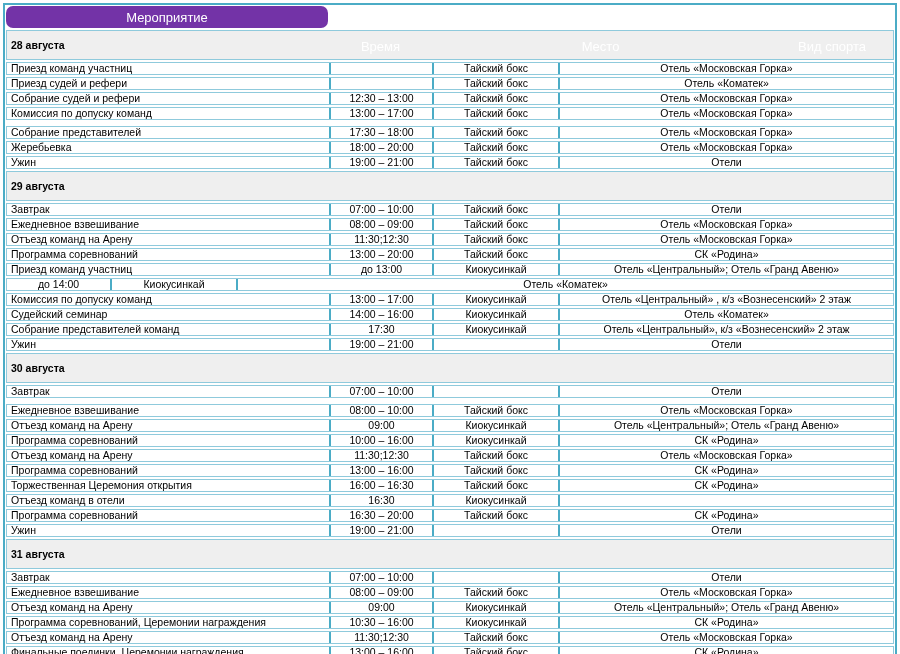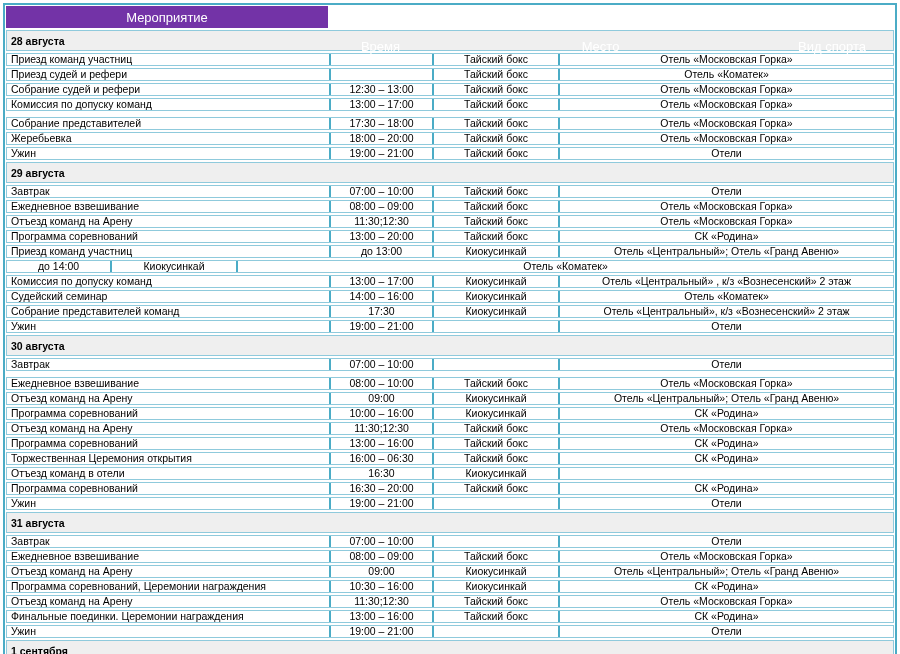--- a/index.html
+++ b/index.html
@@ -23,21 +23,21 @@
   .header-row{
     display:flex;height:22px;margin-bottom:2px;
   }
   .hcell{
     background:var(--header-bg);color:var(--header-text);
     display:flex;align-items:center;justify-content:center;
     font-size:13px;box-sizing:border-box;
   }
   .hcell + .hcell{border-left:2px solid var(--grid-strong);margin-top:40px;}
   .date-row{
-    height:21px;background:var(--date-bg);
+    height:30px;background:var(--date-bg);
     border:1px solid var(--grid-light);box-sizing:border-box;
     display:flex;align-items:center;
     font-weight:bold;font-size:10.5px;padding-left:4px;
     margin-bottom:2px;
   }
   .data-row{
     display:flex;height:13px;box-sizing:border-box;
     border:1px solid var(--grid-light);
     margin-bottom:2px;background:var(--bg);
   }
@@ -45,21 +45,21 @@
   .cell{
     display:flex;align-items:center;justify-content:center;
     font-size:10.5px;line-height:11px;box-sizing:border-box;
     white-space:nowrap;overflow:hidden;
   }
   .cell + .cell{border-left:2px solid var(--grid-strong);}
   .cell-event{width:322px;justify-content:flex-start;padding-left:4px;}
   .cell-time{width:103px;}
   .cell-sport{width:126px;}
   .cell-place{flex:1;}
-  .hcell.cell-event{justify-content:center;padding-left:0;}
+  .hcell.cell-event{justify-content:center;padding-left:0;border-radius:7px;}
 </style>
 </head>
 <body>
 
 <div class="table-wrap">
   <div class="header-row">
     <div class="hcell cell-event">Мероприятие</div>
     <div class="hcell cell-time">Время</div>
     <div class="hcell cell-place">Место</div>
     <div class="hcell cell-sport">Вид спорта</div>
@@ -200,21 +200,21 @@
         <div class="cell cell-place">Отель «Московская Горка»</div>
       </div>
       <div class="data-row">
         <div class="cell cell-event">Программа соревнований</div>
         <div class="cell cell-time">13:00 – 16:00</div>
         <div class="cell cell-sport">Тайский бокс</div>
         <div class="cell cell-place">СК «Родина»</div>
       </div>
       <div class="data-row">
         <div class="cell cell-event">Торжественная Церемония открытия</div>
-        <div class="cell cell-time">16:00 – 06:30</div>
+        <div class="cell cell-time">16:00 – 16:30</div>
         <div class="cell cell-sport">Тайский бокс</div>
         <div class="cell cell-place">СК «Родина»</div>
       </div>
       <div class="data-row">
         <div class="cell cell-event">Отъезд команд в отели</div>
         <div class="cell cell-time">16:30</div>
         <div class="cell cell-sport">Киокусинкай</div>
         <div class="cell cell-place"></div>
       </div>
       <div class="data-row">

